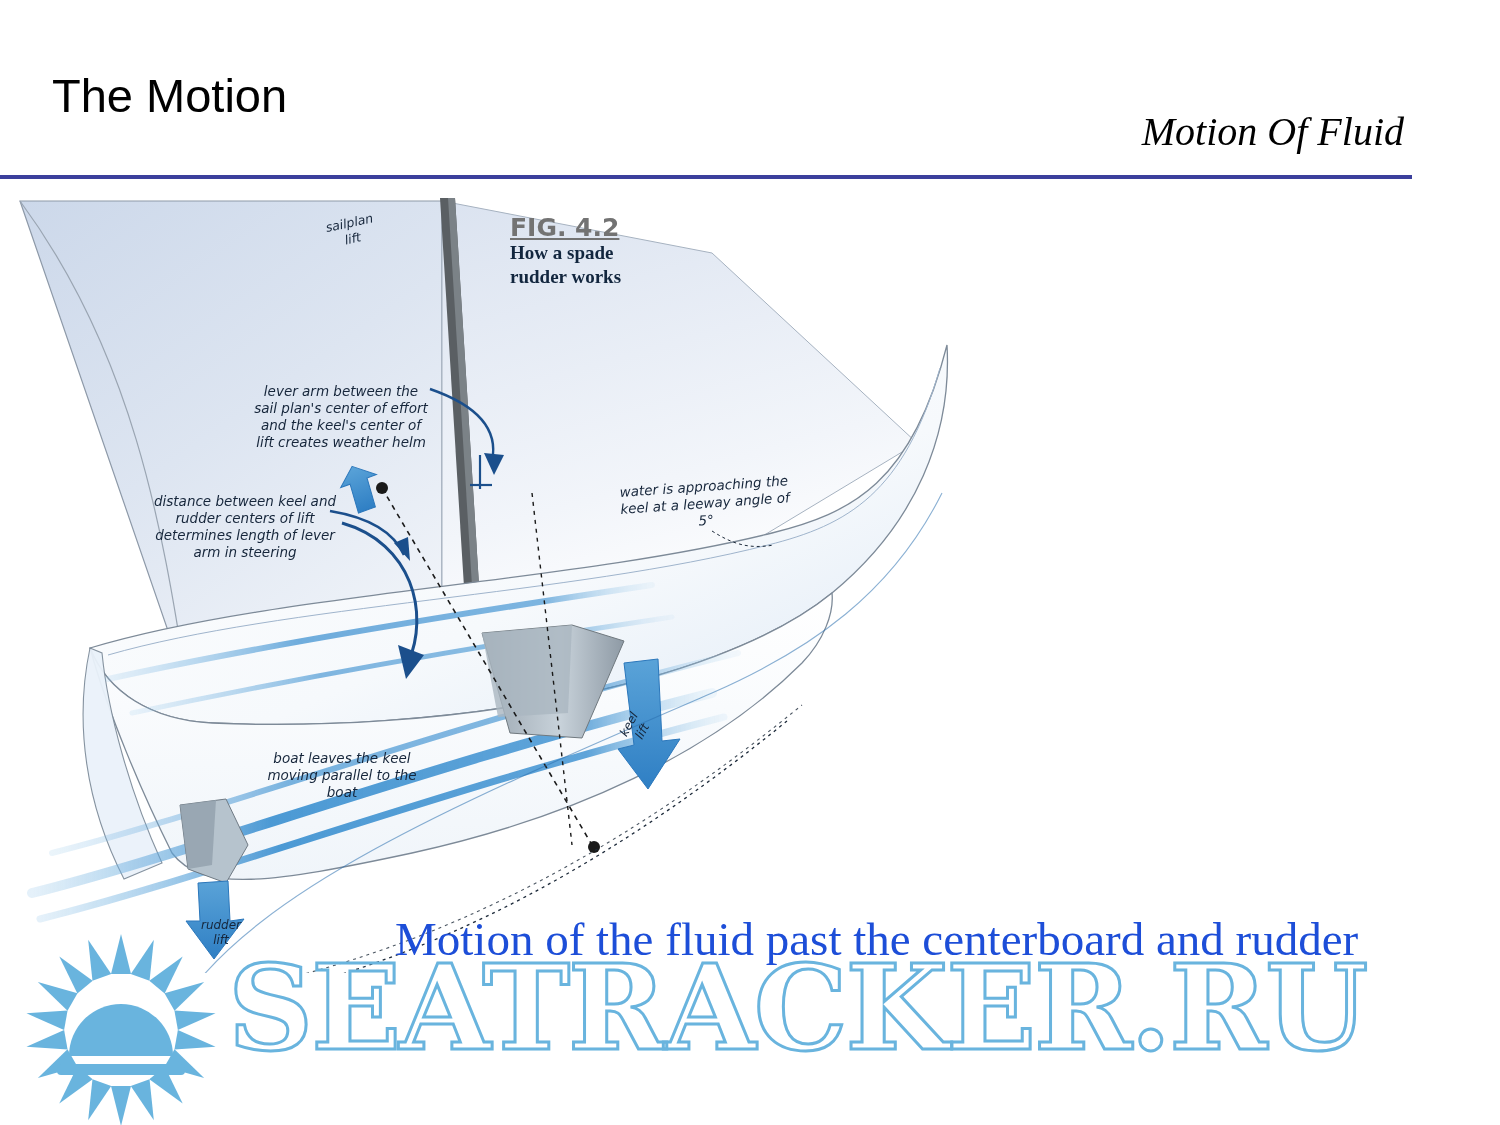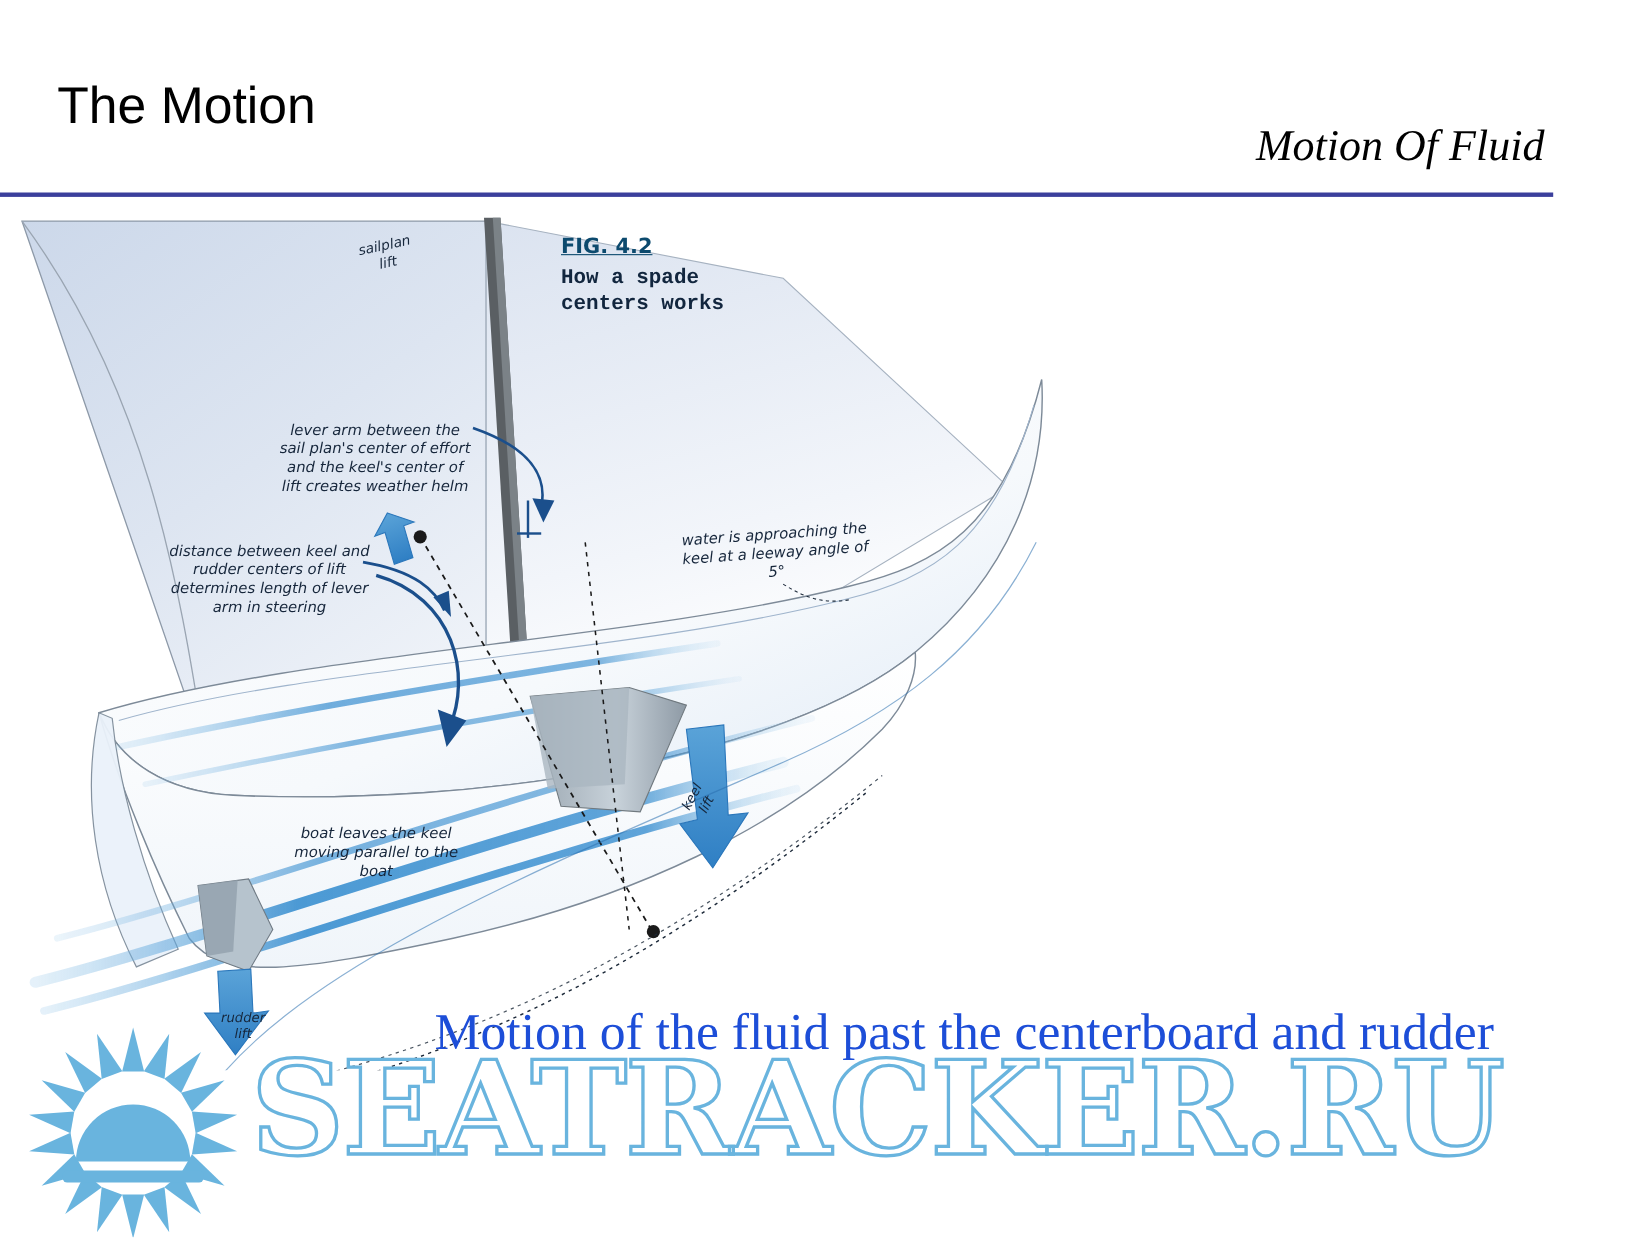--- a/index.html
+++ b/index.html
@@ -71,29 +71,29 @@
     font-size: 12.5px;
     text-align: center;
   }
 
   #fig-number {
     position: absolute;
     left: 498px;
     top: 20px;
     font-family: "DejaVu Sans", sans-serif;
     font-weight: bold;
-    font-size: 19px;
-    color: #0c4a6e;
+    font-size: 25px;
+    color: #737373;
     text-decoration: underline;
   }
   #fig-caption-bold {
     position: absolute;
     left: 498px;
     top: 48px;
-    font-family: Liberation Mono, monospace;
+    font-family: Liberation Serif, serif;
     font-weight: bold;
     font-size: 19px;
     color: #12263e;
     line-height: 1.25;
   }
 
   #label-sailplan-lift {
     left: 292px; top: 22px; width: 94px;
     transform: rotate(-12deg);
   }
@@ -277,21 +277,21 @@
       <path d="M 318 318 C 366 326 384 344 392 362" fill="none" stroke="#1b4f8c" stroke-width="2.6"></path>
       <path d="M 382 350 L 398 368 L 396 344 Z" fill="#1b4f8c"></path>
     </g>
 
     <path d="M 700 338 C 722 352 738 356 762 352" stroke="#1d2a3a" stroke-width="1" stroke-dasharray="3 3" fill="none"></path>
   </svg>
 
   <div id="fig-number">FIG. 4.2</div>
   <div id="fig-caption-bold">
     <span>How a spade</span><br>
-    <span>centers works</span>
+    <span>rudder works</span>
   </div>
 
   <div class="fig-label fig-small-ital" id="label-sailplan-lift">
     <span>sailplan</span><br>
     <span>lift</span>
   </div>
 
   <div class="fig-label fig-ital" id="label-lever-arm">lever arm between the sail plan's center of effort and the keel's center of lift creates weather helm</div>
 
   <div class="fig-label fig-ital" id="label-distance">distance between keel and rudder centers of lift determines length of lever arm in steering</div>

